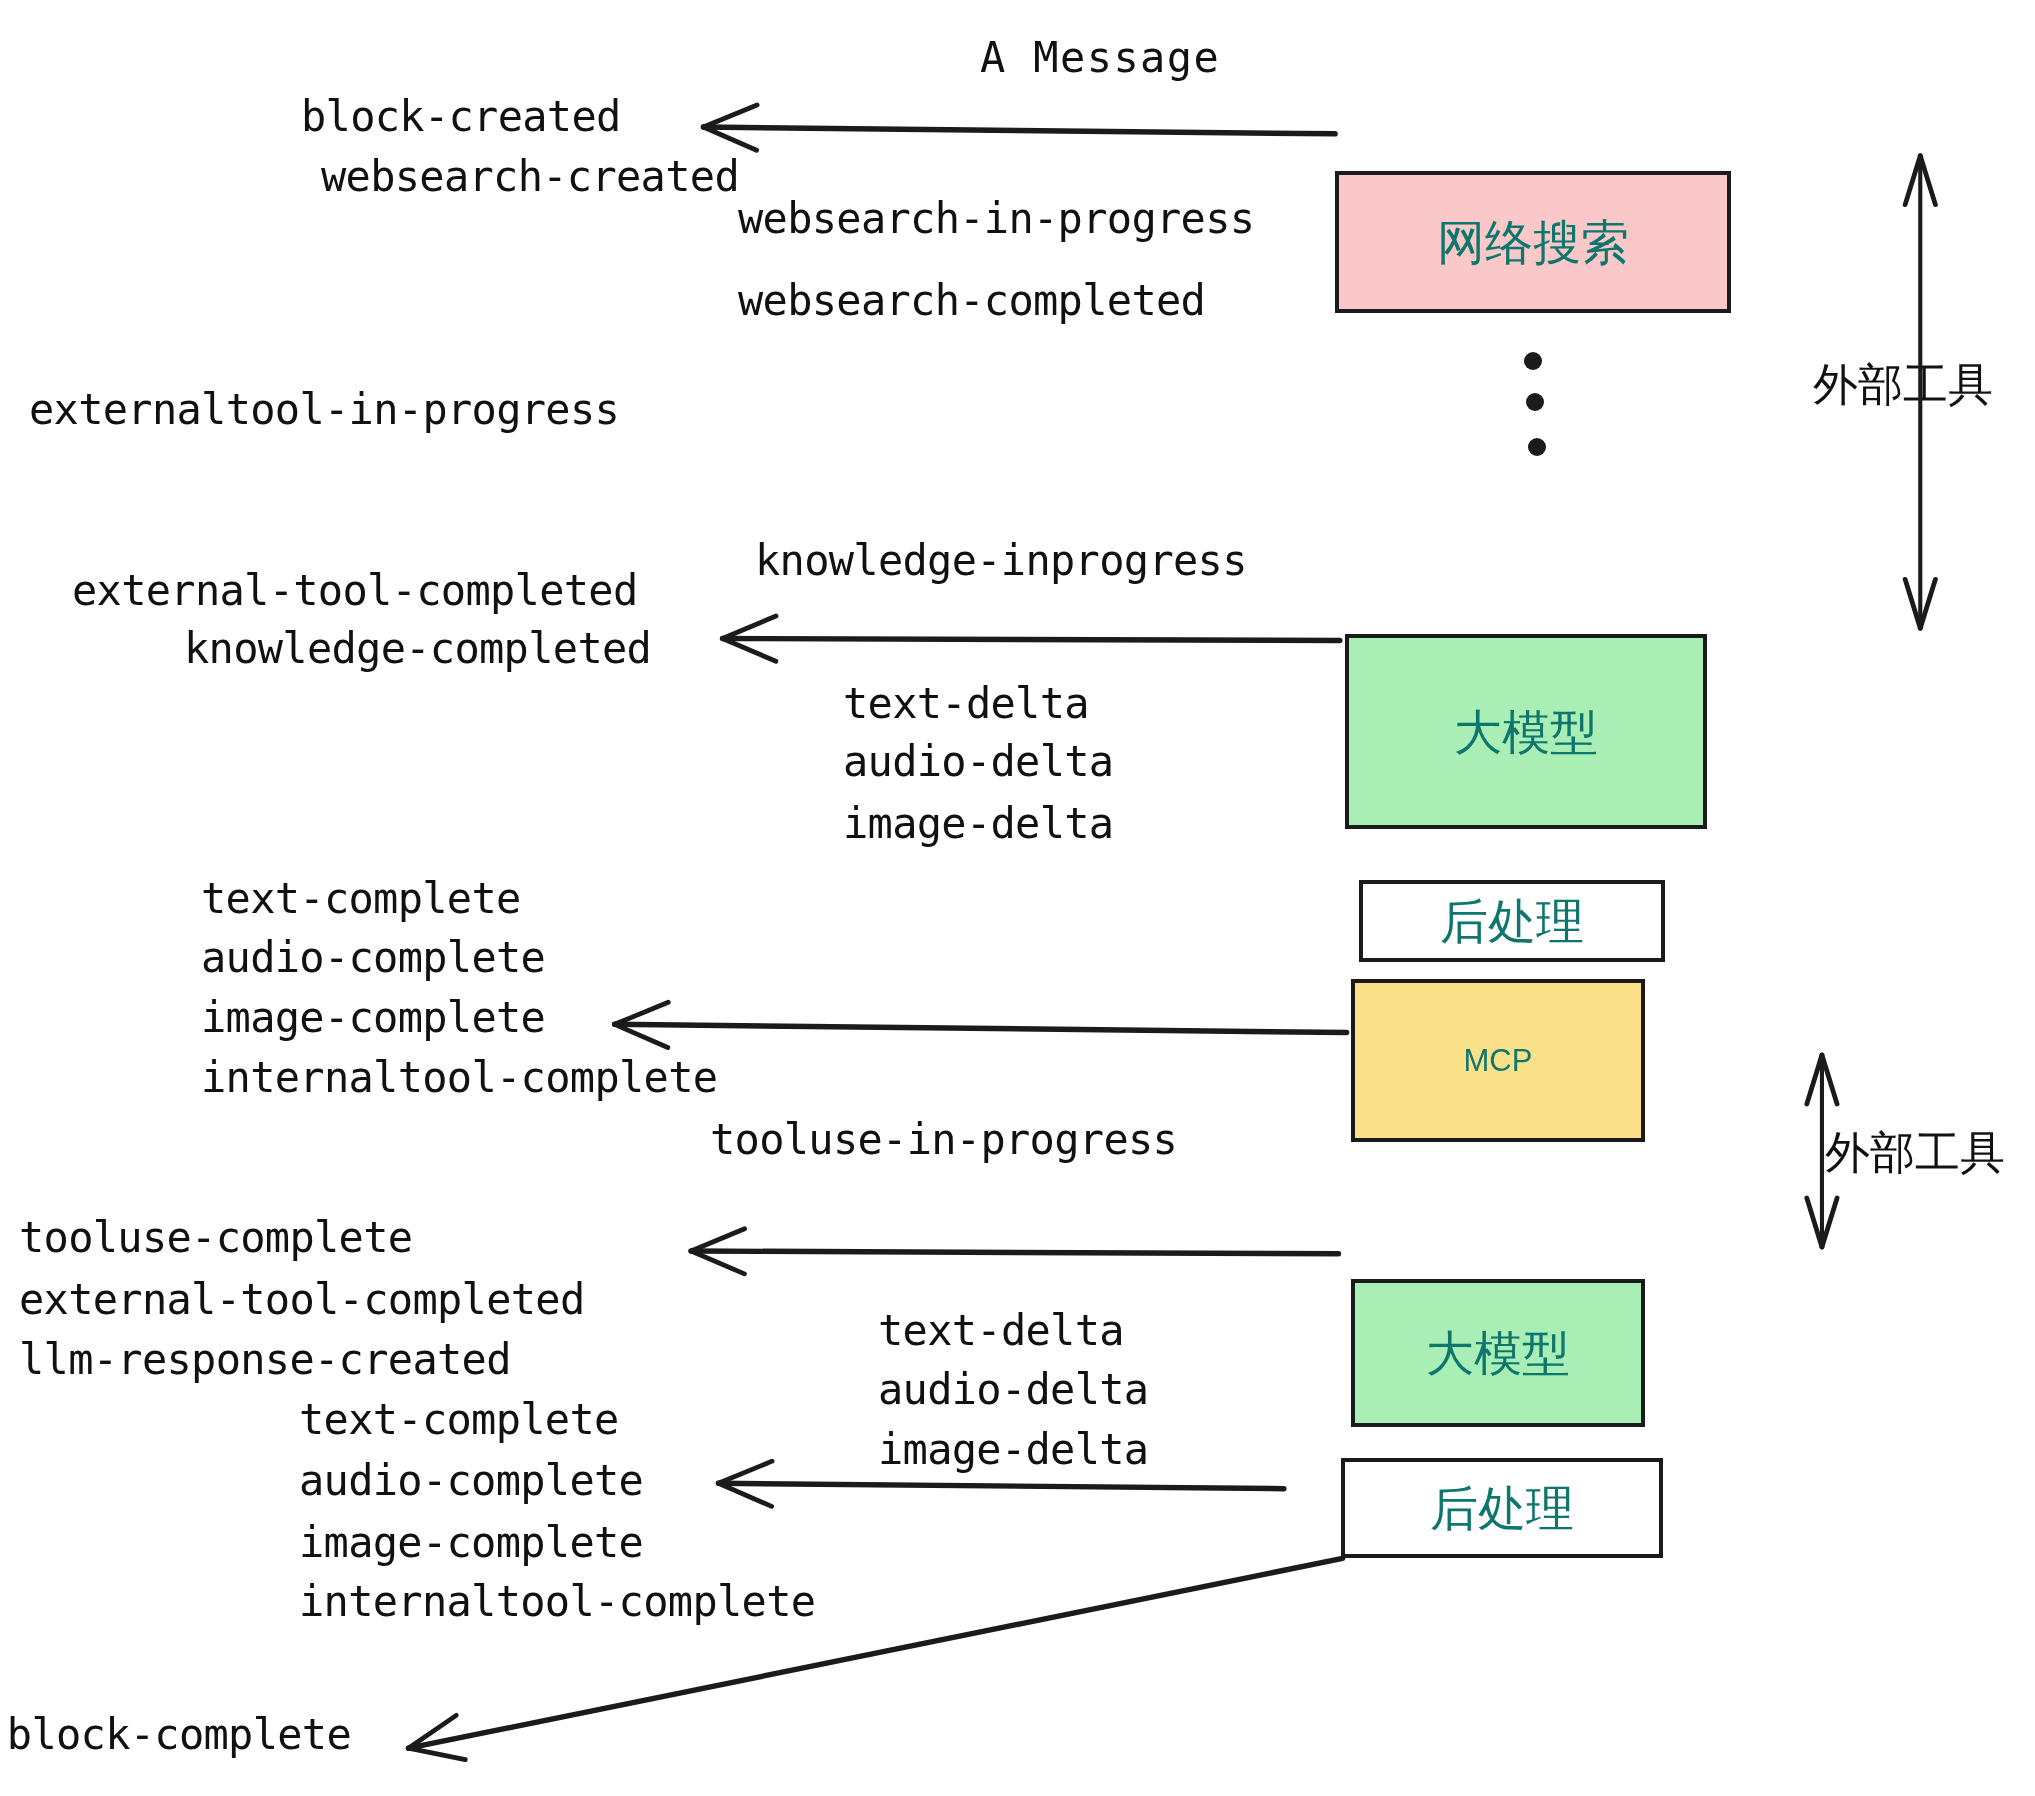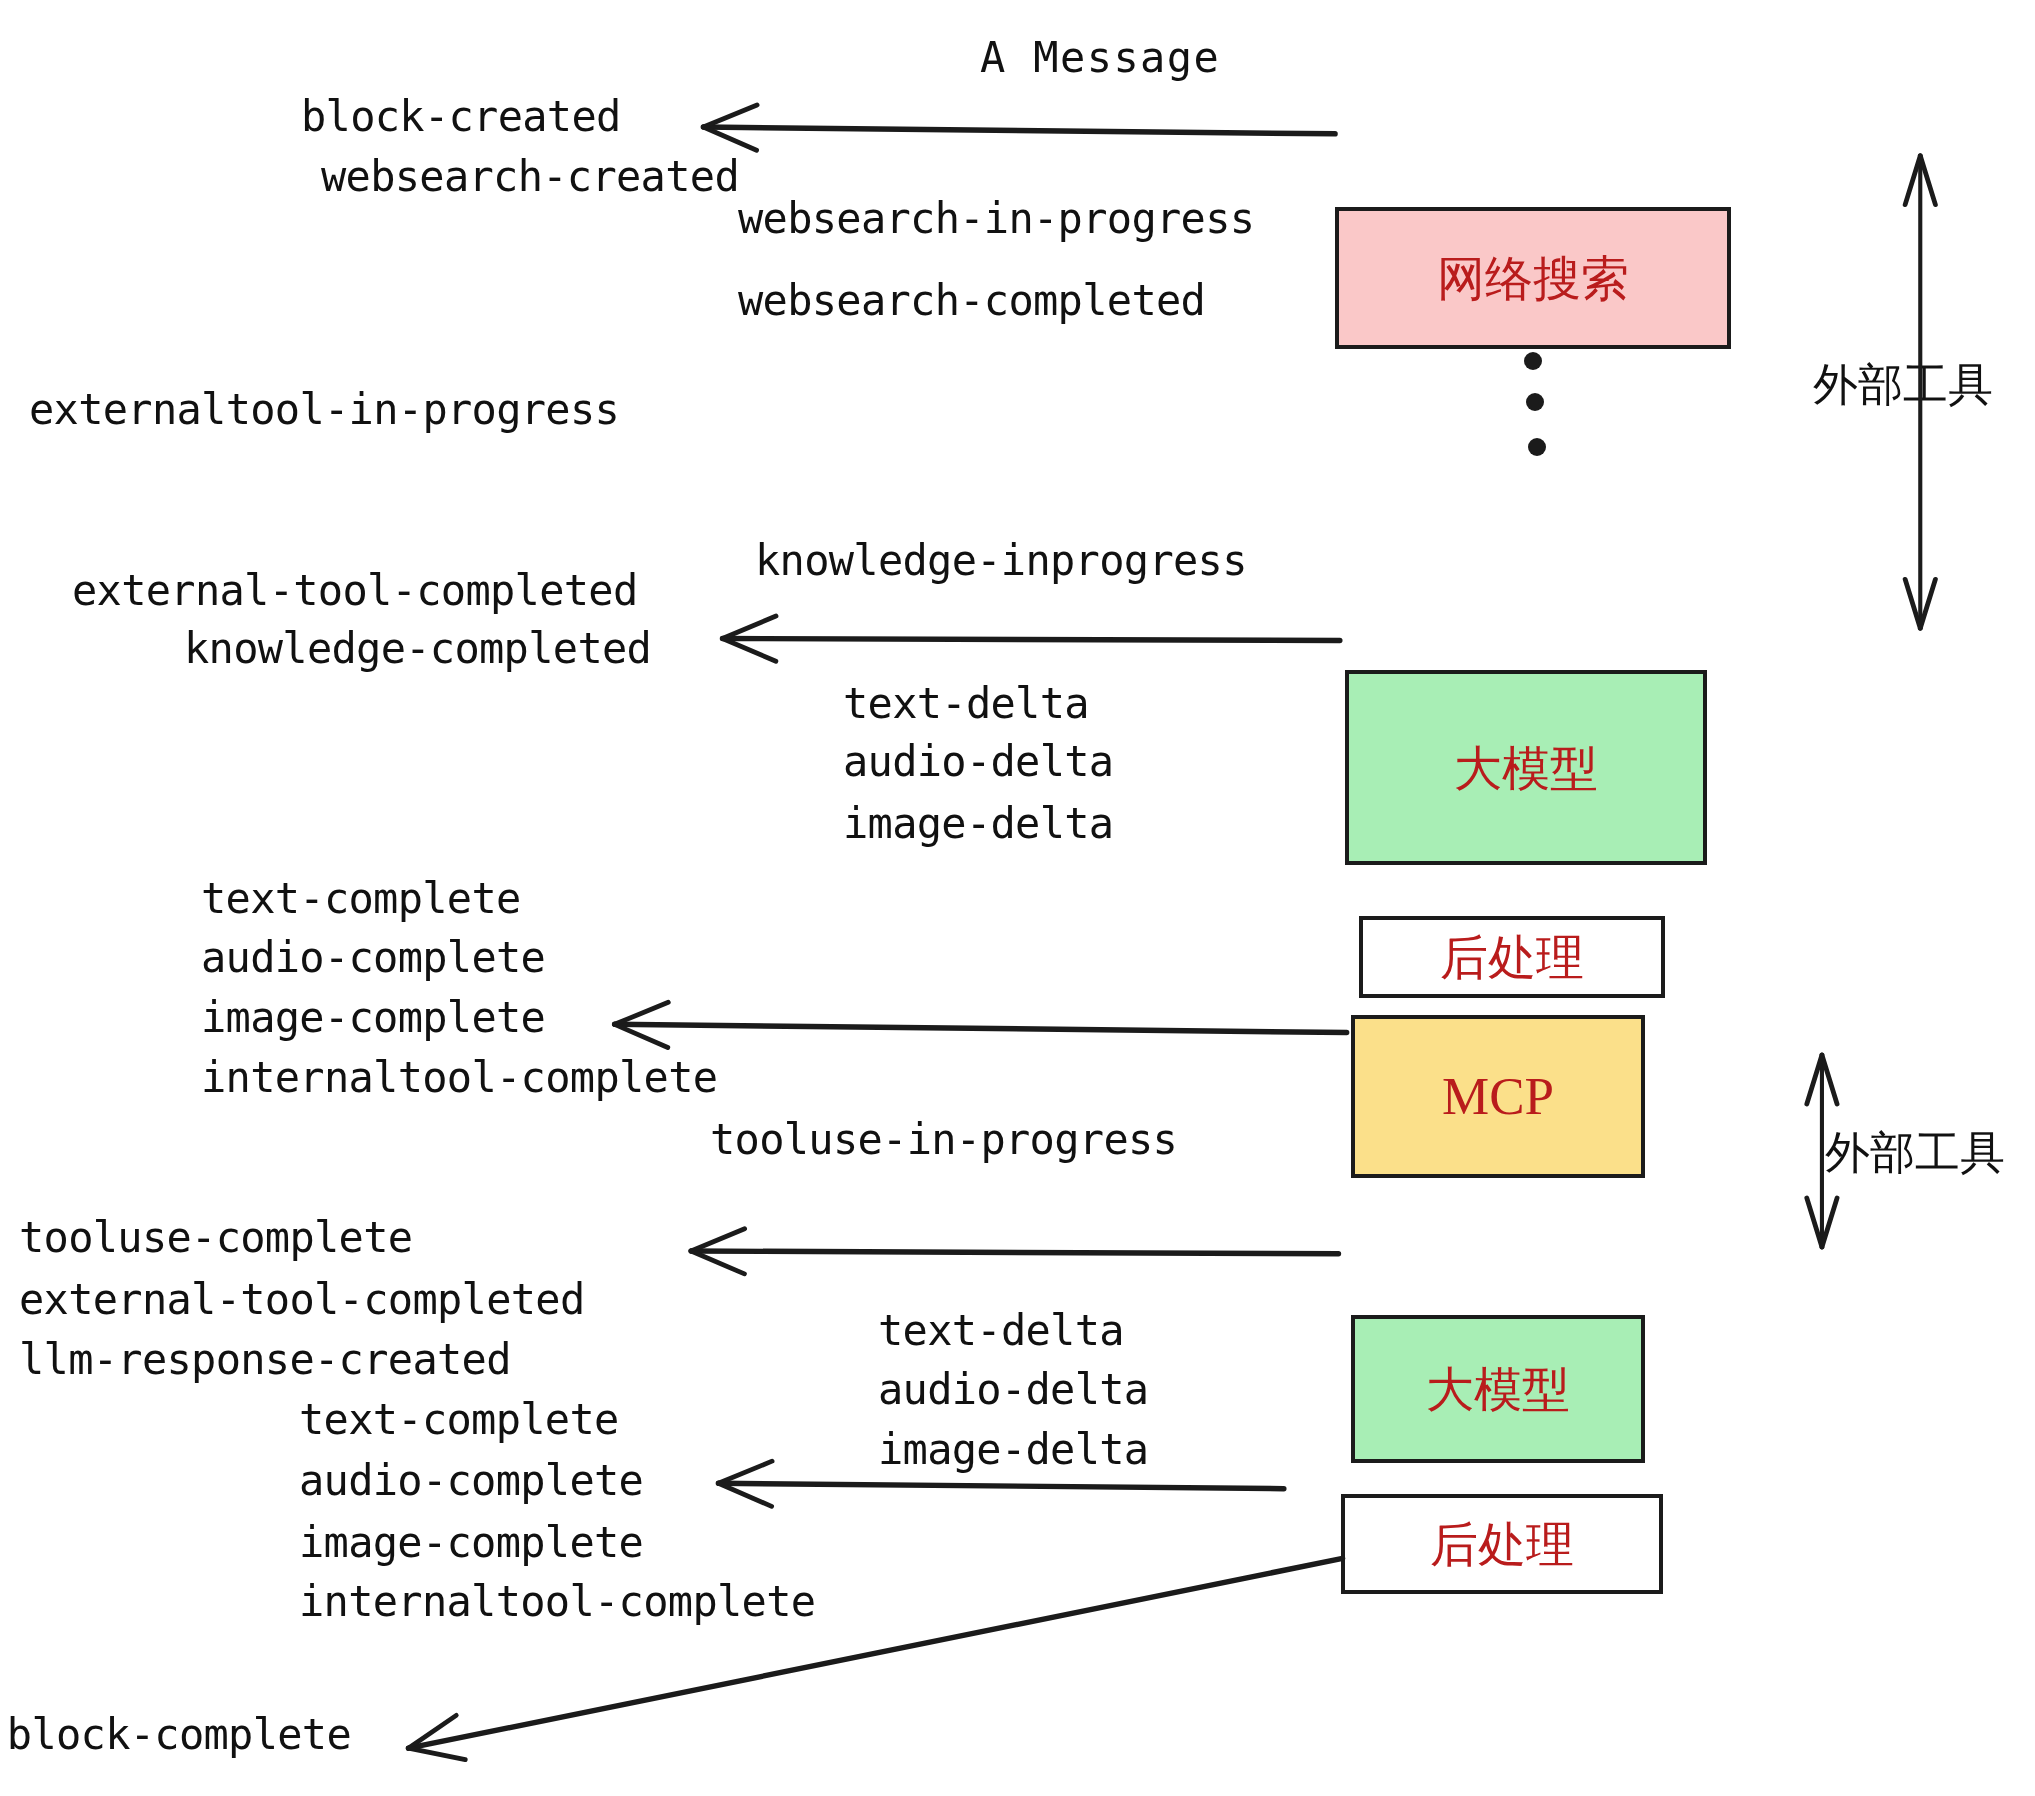--- a/index.html
+++ b/index.html
@@ -33,29 +33,28 @@
     letter-spacing: 1.4px;
     line-height: 1;
   }
   .box {
     position: absolute;
     box-sizing: border-box;
     border: 4.1px solid #1b1b1b;
     display: flex;
     align-items: center;
     justify-content: center;
-    color: #b91c1c;
+    color: #0f766e;
     font-family: "DejaVu Sans", "Liberation Sans", sans-serif;
     font-size: 48px;
     line-height: 1;
-    margin-top: 36px;
   }
   .box.mcp {
-    font-family: Liberation Serif, serif;
-    font-size: 53px;
+    font-family: Liberation Sans, sans-serif;
+    font-size: 31px;
   }
   .cnlabel {
     position: absolute;
     white-space: nowrap;
     color: #111111;
     font-family: "DejaVu Sans", "Liberation Sans", sans-serif;
     font-size: 45px;
     line-height: 1;
     margin-top: 17px;
   }

